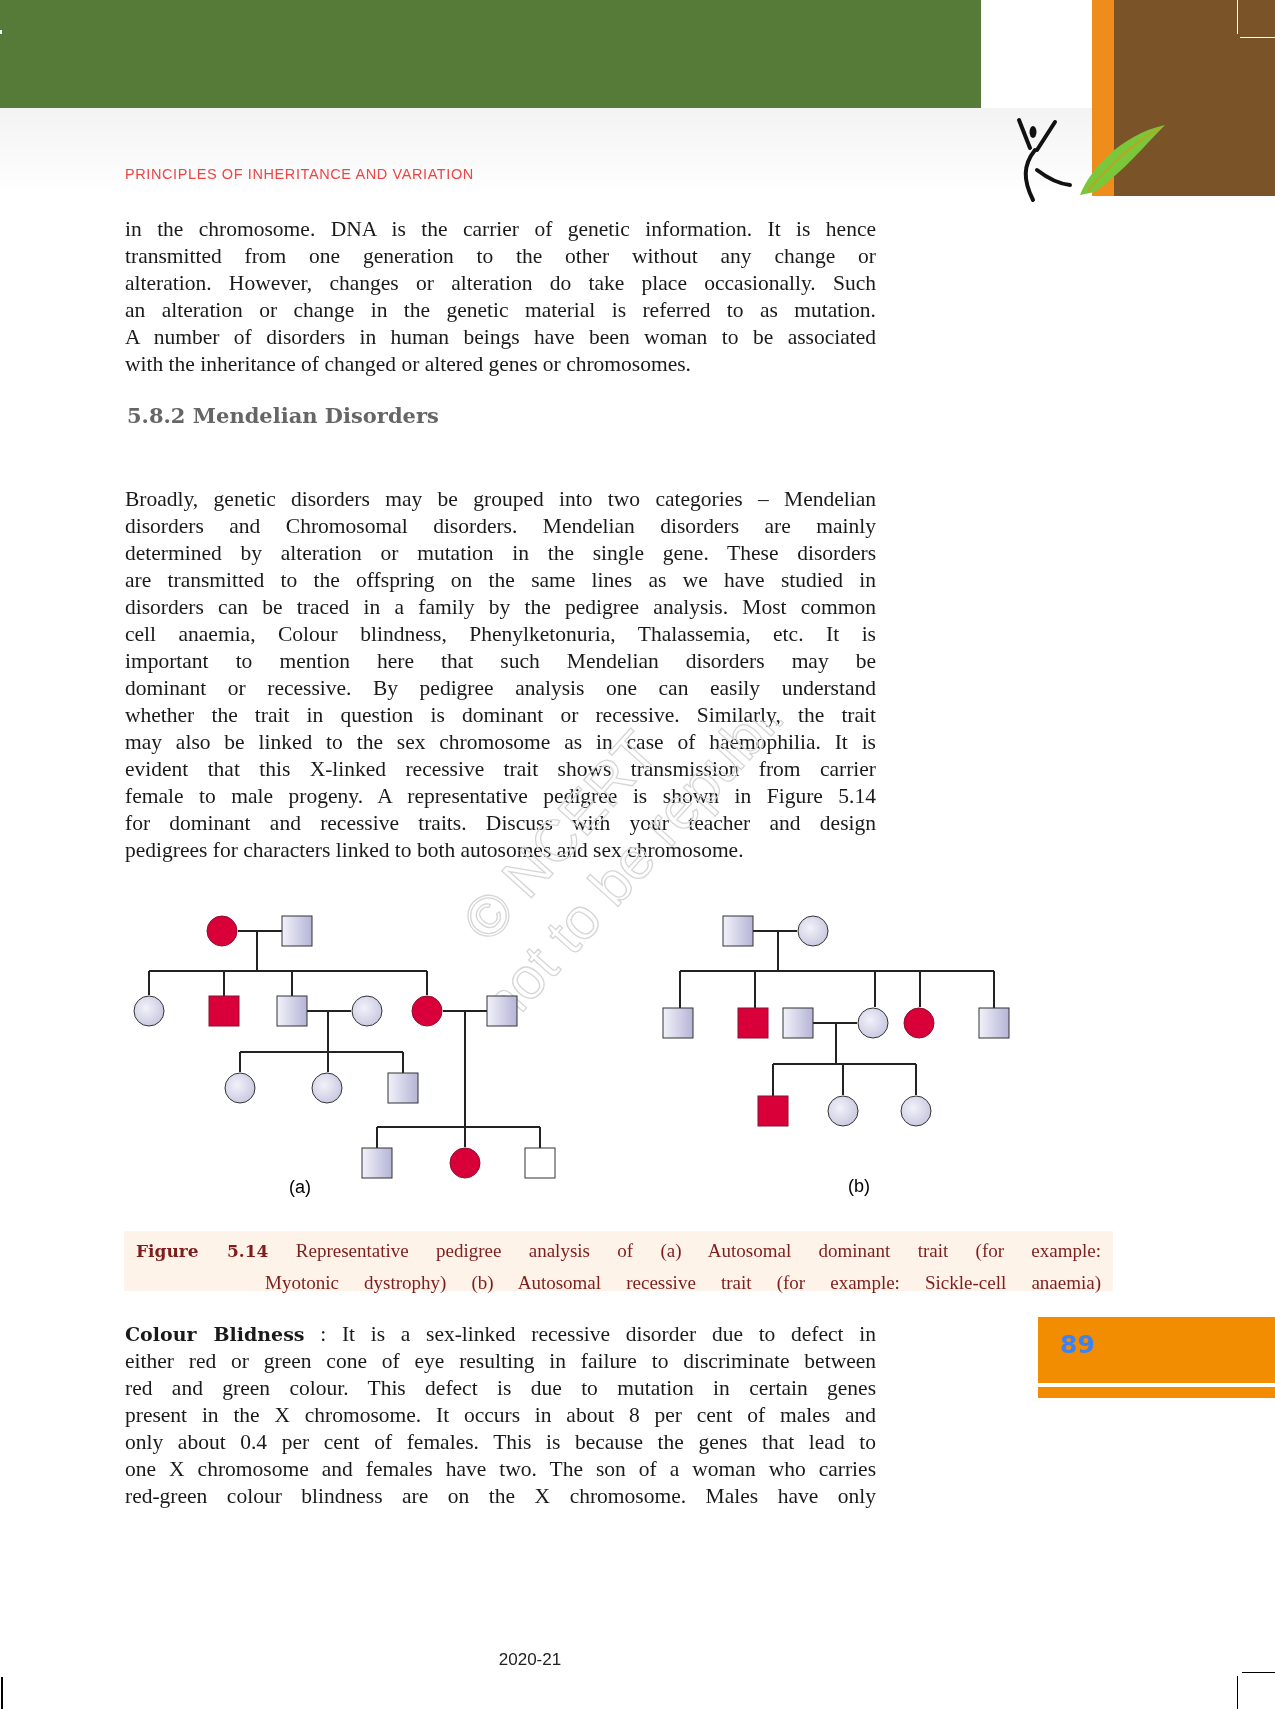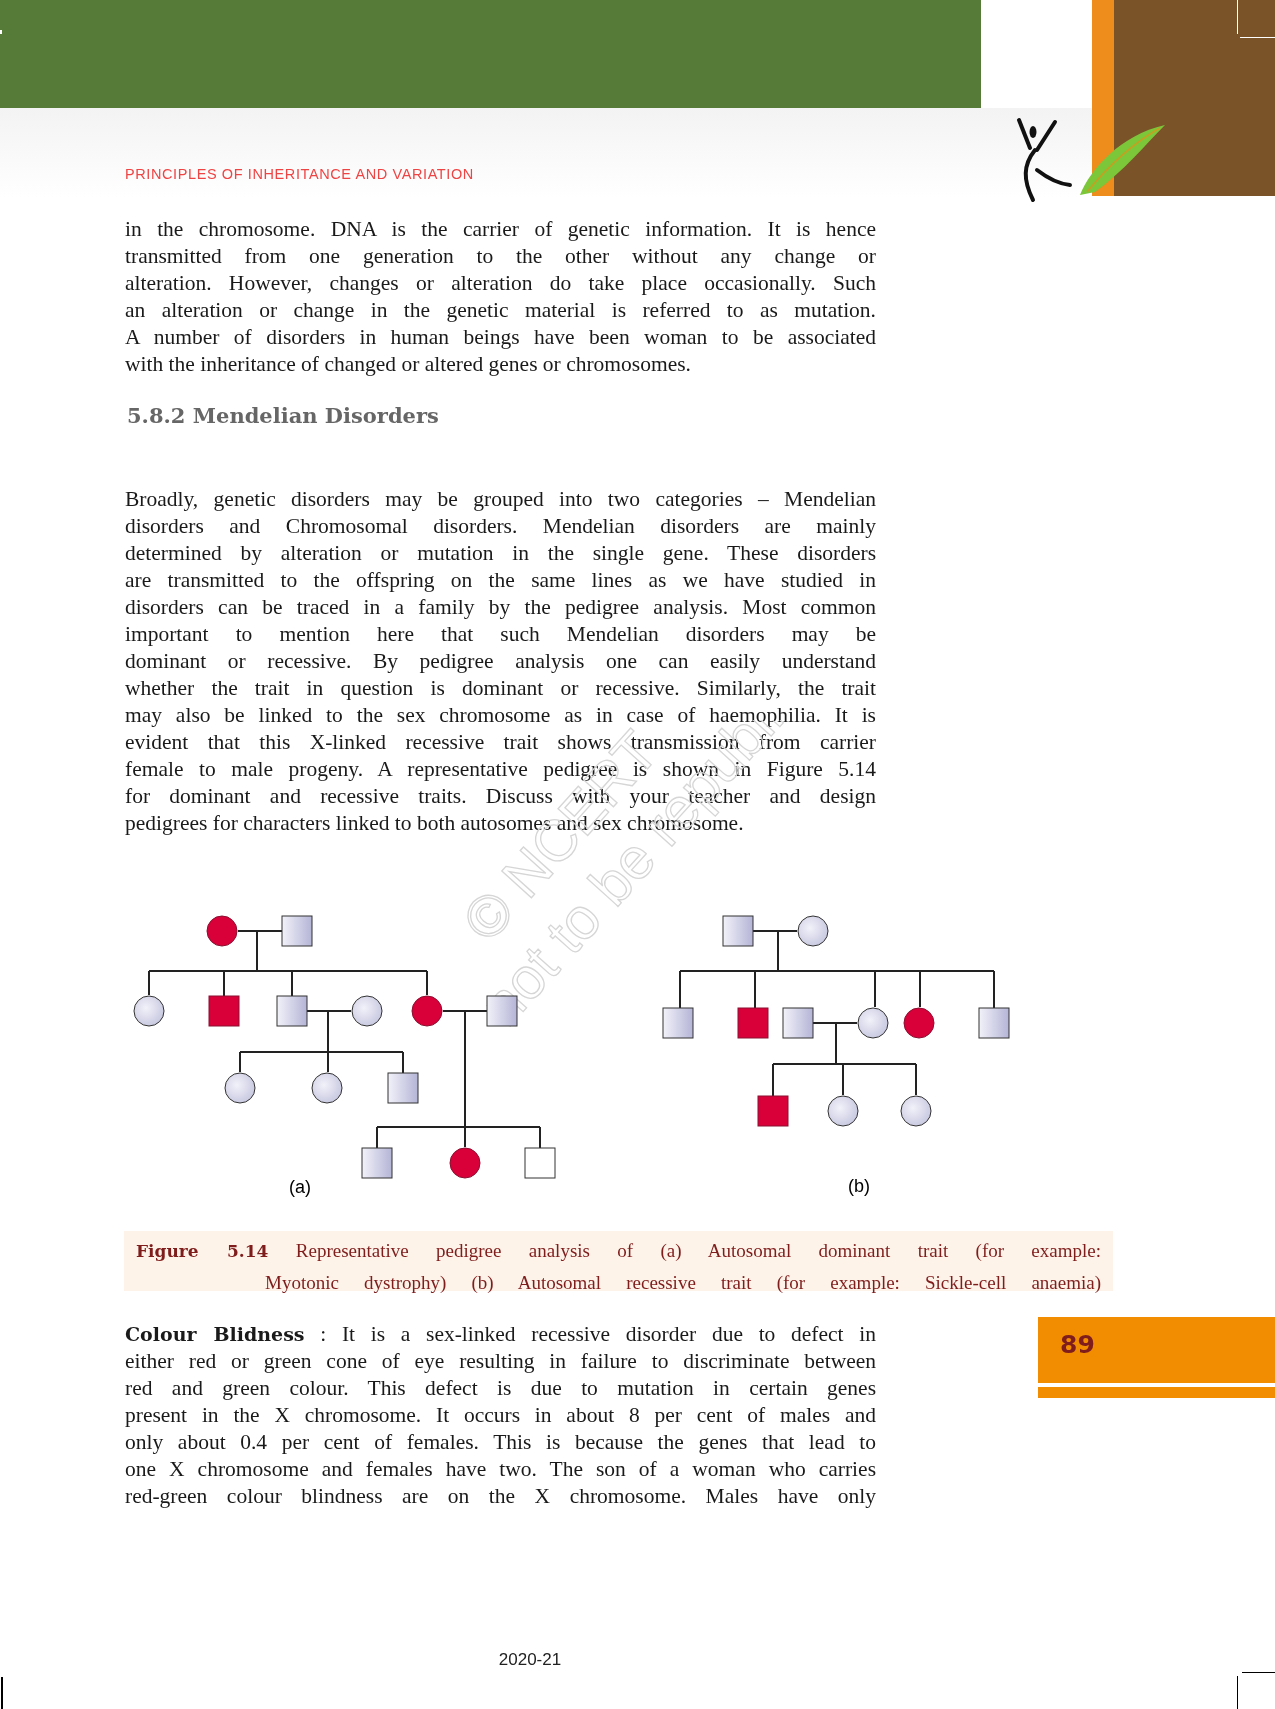--- a/index.html
+++ b/index.html
@@ -21,21 +21,21 @@
   .para .line { display: block; white-space: nowrap; text-align-last: justify; text-align: justify; }
   .para .line.last { text-align-last: left; }
   .section-heading { left: 127px; top: 403px; font-family: "DejaVu Serif", serif; font-weight: bold; font-size: 21px; color: #666; white-space: nowrap; }
   .fig-label { font-family: "Liberation Sans", sans-serif; font-size: 18px; color: #222; }
   .caption-box { left: 124px; top: 1231px; width: 989px; height: 60px; background: #fdf3e8; }
   .caption { left: 136px; top: 1235px; width: 965px; font-family: "Liberation Serif", serif; font-size: 19px; line-height: 32px; color: #7f1d1d; }
   .caption .cline { display: block; white-space: nowrap; text-align: justify; text-align-last: justify; }
   .caption .indent { padding-left: 129px; }
   .caption .figlabel { font-family: "DejaVu Serif", serif; font-weight: bold; font-size: 17px; }
   .pagenum-box { left: 1038px; top: 1317px; width: 237px; height: 66px; background: #f28c00; }
-  .pagenum { left: 1060px; top: 1330px; font-family: "DejaVu Sans", sans-serif; font-weight: bold; font-size: 25px; color: #7f1d1d; }
+  .pagenum { left: 1060px; top: 1330px; font-family: "DejaVu Sans", sans-serif; font-weight: bold; font-size: 25px; color: #3b82f6; }
   .pagenum-strip { left: 1038px; top: 1387px; width: 237px; height: 11px; background: #f28c00; }
   .footer { left: 0; width: 1060px; top: 1650px; text-align: center; font-family: "Liberation Sans", sans-serif; font-size: 17px; color: #222; }
   .bold-term { font-family: "DejaVu Serif", serif; font-weight: bold; font-size: 19px; }
   .watermark { left: 420px; top: 720px; width: 420px; height: 380px; pointer-events: none; }
 </style>
 </head>
 <body>
 
 <div class="abs green-bar"></div>
 <div class="abs header-fade"></div>
@@ -67,20 +67,21 @@
 </div>
 
 <div class="abs section-heading">5.8.2 Mendelian Disorders</div>
 
 <div class="abs para" style="top:464px;margin-top:22px;">
   <span class="line">Broadly, genetic disorders may be grouped into two categories – Mendelian</span>
   <span class="line">disorders and Chromosomal disorders. Mendelian disorders are mainly</span>
   <span class="line">determined by alteration or mutation in the single gene. These disorders</span>
   <span class="line">are transmitted to the offspring on the same lines as we have studied in</span>
   <span class="line">disorders can be traced in a family by the pedigree analysis. Most common</span>
+  <span class="line">cell anaemia, Colour blindness, Phenylketonuria, Thalassemia, etc. It is</span>
   <span class="line">important to mention here that such Mendelian disorders may be</span>
   <span class="line">dominant or recessive. By pedigree analysis one can easily understand</span>
   <span class="line">whether the trait in question is dominant or recessive. Similarly, the trait</span>
   <span class="line">may also be linked to the sex chromosome as in case of haemophilia. It is</span>
   <span class="line">evident that this X-linked recessive trait shows transmission from carrier</span>
   <span class="line">female to male progeny. A representative pedigree is shown in Figure 5.14</span>
   <span class="line">for dominant and recessive traits. Discuss with your teacher and design</span>
   <span class="line last">pedigrees for characters linked to both autosomes and sex chromosome.</span>
 </div>
 

